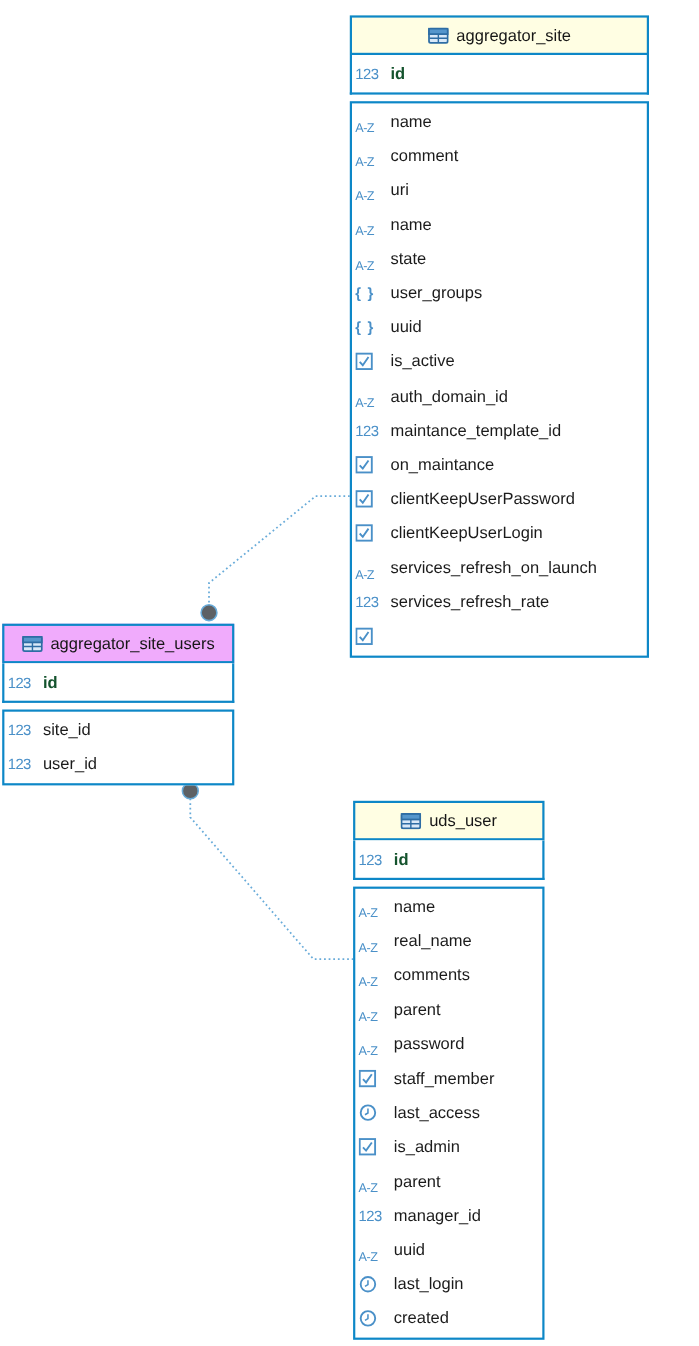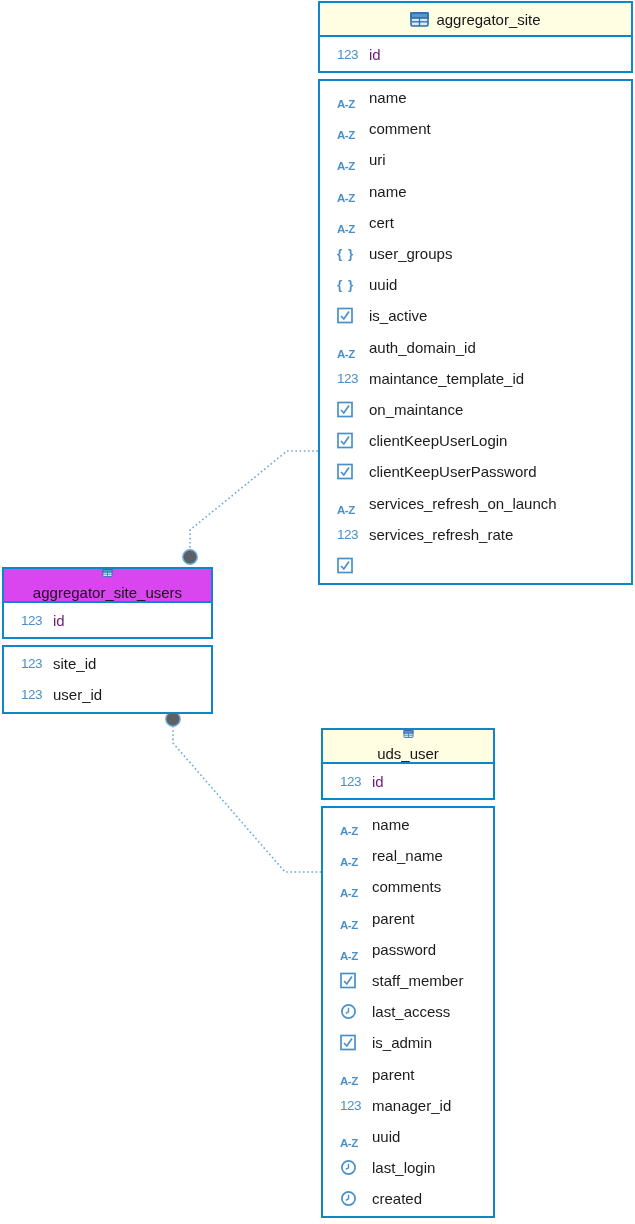--- a/index.html
+++ b/index.html
@@ -18,52 +18,52 @@
   .erd-table{position:absolute;}
   .tbl-header{
     height:36px;border:2px solid var(--blue);
     display:flex;align-items:center;justify-content:center;gap:7px;
     font-size:15px;color:#161616;
   }
   .tbl-keys{
     border:2px solid var(--blue);border-top:none;background:#fff;
   }
   .tbl-keys .col-row{height:34px;}
-  .tbl-keys .col-label{font-weight:normal;color:#701a75;}
+  .tbl-keys .col-label{font-weight:bold;color:#14532d;}
   .tbl-fields{
     margin-top:6px;border:2px solid var(--blue);background:#fff;
     padding:1px 0 2px 0;
   }
   .col-row{
     display:flex;align-items:center;gap:8px;
-    height:31.2px;padding:0 17px;
+    height:31.2px;padding:0 3px;
     font-size:15px;color:var(--text);
   }
   .dticon{
     display:inline-flex;align-items:center;justify-content:flex-start;
     width:24px;flex:0 0 24px;color:var(--icon-blue);
   }
   .gl-num{font-size:13.5px;letter-spacing:-0.5px;}
-  .gl-az{font-size:11.5px;font-weight:bold;letter-spacing:-0.5px;margin-top:13px;}
+  .gl-az{font-size:11.5px;font-weight:normal;letter-spacing:-0.5px;margin-top:13px;}
   .gl-br{font-size:13.5px;font-weight:bold;letter-spacing:1px;}
   .col-label{white-space:nowrap;}
   .tbl-title{white-space:nowrap;}
 </style>
 </head>
 <body>
 
 <div id="canvas">
   <svg id="wires">
       <polyline points="318,451 287,451 190,530 190,550" fill="none" stroke="#68abd9" stroke-width="1.6" stroke-dasharray="1.6 2.6"></polyline>
       <circle cx="190" cy="557" r="7.2" fill="#5d6165" stroke="#68abd9" stroke-width="1.4"></circle>
       <polyline points="173,726 173,743 285,872 321,872" fill="none" stroke="#68abd9" stroke-width="1.6" stroke-dasharray="1.6 2.6"></polyline>
       <circle cx="173" cy="719" r="7.2" fill="#5d6165" stroke="#68abd9" stroke-width="1.4"></circle>
     </svg>
   <div id="tables">
-      <div class="erd-table" style="left: 318px; top: 1px; width: 315px;">
+      <div class="erd-table" style="left: 318px; top: 14px; width: 272px;">
         <div class="tbl-header" style="background: rgb(255, 254, 227);">
           <svg width="19" height="15" viewBox="0 0 19 15">
             <rect x="1" y="1" width="17" height="13" rx="1.5" fill="#d9e9f8" stroke="#2e6da4" stroke-width="1.6"></rect>
             <rect x="1" y="1" width="17" height="5" fill="#5596cc" stroke="#2e6da4" stroke-width="1.6"></rect>
             <line x1="9.5" y1="6" x2="9.5" y2="14" stroke="#2e6da4" stroke-width="1.3"></line>
             <line x1="1.5" y1="9.8" x2="17.5" y2="9.8" stroke="#2e6da4" stroke-width="1.3"></line>
           </svg>
           <span class="tbl-title">aggregator_site</span>
         </div>
         <div class="tbl-keys">
@@ -96,21 +96,21 @@
           <div class="col-row">
             <span class="dticon">
               <span class="gl-az">A-Z</span>
             </span>
             <span class="col-label">name</span>
           </div>
           <div class="col-row">
             <span class="dticon">
               <span class="gl-az">A-Z</span>
             </span>
-            <span class="col-label">cert</span>
+            <span class="col-label">state</span>
           </div>
           <div class="col-row">
             <span class="dticon">
               <span class="gl-br">{ }</span>
             </span>
             <span class="col-label">user_groups</span>
           </div>
           <div class="col-row">
             <span class="dticon">
               <span class="gl-br">{ }</span>
@@ -147,30 +147,30 @@
             </span>
             <span class="col-label">on_maintance</span>
           </div>
           <div class="col-row">
             <span class="dticon">
               <svg width="17" height="17" viewBox="0 0 17 17">
                 <rect x="1" y="1.5" width="14" height="14" fill="#ffffff" stroke="#4a90c8" stroke-width="1.7"></rect>
                 <path d="M4 9 L6.8 12 L12 4.6" fill="none" stroke="#4a90c8" stroke-width="1.7"></path>
               </svg>
             </span>
+            <span class="col-label">clientKeepUserPassword</span>
+          </div>
+          <div class="col-row">
+            <span class="dticon">
+              <svg width="17" height="17" viewBox="0 0 17 17">
+                <rect x="1" y="1.5" width="14" height="14" fill="#ffffff" stroke="#4a90c8" stroke-width="1.7"></rect>
+                <path d="M4 9 L6.8 12 L12 4.6" fill="none" stroke="#4a90c8" stroke-width="1.7"></path>
+              </svg>
+            </span>
             <span class="col-label">clientKeepUserLogin</span>
-          </div>
-          <div class="col-row">
-            <span class="dticon">
-              <svg width="17" height="17" viewBox="0 0 17 17">
-                <rect x="1" y="1.5" width="14" height="14" fill="#ffffff" stroke="#4a90c8" stroke-width="1.7"></rect>
-                <path d="M4 9 L6.8 12 L12 4.6" fill="none" stroke="#4a90c8" stroke-width="1.7"></path>
-              </svg>
-            </span>
-            <span class="col-label">clientKeepUserPassword</span>
           </div>
           <div class="col-row">
             <span class="dticon">
               <span class="gl-az">A-Z</span>
             </span>
             <span class="col-label">services_refresh_on_launch</span>
           </div>
           <div class="col-row">
             <span class="dticon">
               <span class="gl-num">123</span>
@@ -181,21 +181,21 @@
             <span class="dticon">
               <svg width="17" height="17" viewBox="0 0 17 17">
                 <rect x="1" y="1.5" width="14" height="14" fill="#ffffff" stroke="#4a90c8" stroke-width="1.7"></rect>
                 <path d="M4 9 L6.8 12 L12 4.6" fill="none" stroke="#4a90c8" stroke-width="1.7"></path>
               </svg>
             </span>
           </div>
         </div>
       </div>
       <div class="erd-table" style="left: 2px; top: 567px; width: 211px;">
-        <div class="tbl-header" style="background: #d946ef; flex-direction: column;">
+        <div class="tbl-header" style="background: #f0abfc;">
           <svg width="19" height="15" viewBox="0 0 19 15">
             <rect x="1" y="1" width="17" height="13" rx="1.5" fill="#d9e9f8" stroke="#2e6da4" stroke-width="1.6"></rect>
             <rect x="1" y="1" width="17" height="5" fill="#5596cc" stroke="#2e6da4" stroke-width="1.6"></rect>
             <line x1="9.5" y1="6" x2="9.5" y2="14" stroke="#2e6da4" stroke-width="1.3"></line>
             <line x1="1.5" y1="9.8" x2="17.5" y2="9.8" stroke="#2e6da4" stroke-width="1.3"></line>
           </svg>
           <span class="tbl-title">aggregator_site_users</span>
         </div>
         <div class="tbl-keys">
           <div class="col-row">
@@ -214,21 +214,21 @@
           </div>
           <div class="col-row">
             <span class="dticon">
               <span class="gl-num">123</span>
             </span>
             <span class="col-label">user_id</span>
           </div>
         </div>
       </div>
       <div class="erd-table" style="left: 321px; top: 728px; width: 174px;">
-        <div class="tbl-header" style="background: rgb(255, 254, 227); flex-direction: column;">
+        <div class="tbl-header" style="background: rgb(255, 254, 227);">
           <svg width="19" height="15" viewBox="0 0 19 15">
             <rect x="1" y="1" width="17" height="13" rx="1.5" fill="#d9e9f8" stroke="#2e6da4" stroke-width="1.6"></rect>
             <rect x="1" y="1" width="17" height="5" fill="#5596cc" stroke="#2e6da4" stroke-width="1.6"></rect>
             <line x1="9.5" y1="6" x2="9.5" y2="14" stroke="#2e6da4" stroke-width="1.3"></line>
             <line x1="1.5" y1="9.8" x2="17.5" y2="9.8" stroke="#2e6da4" stroke-width="1.3"></line>
           </svg>
           <span class="tbl-title">uds_user</span>
         </div>
         <div class="tbl-keys">
           <div class="col-row">

